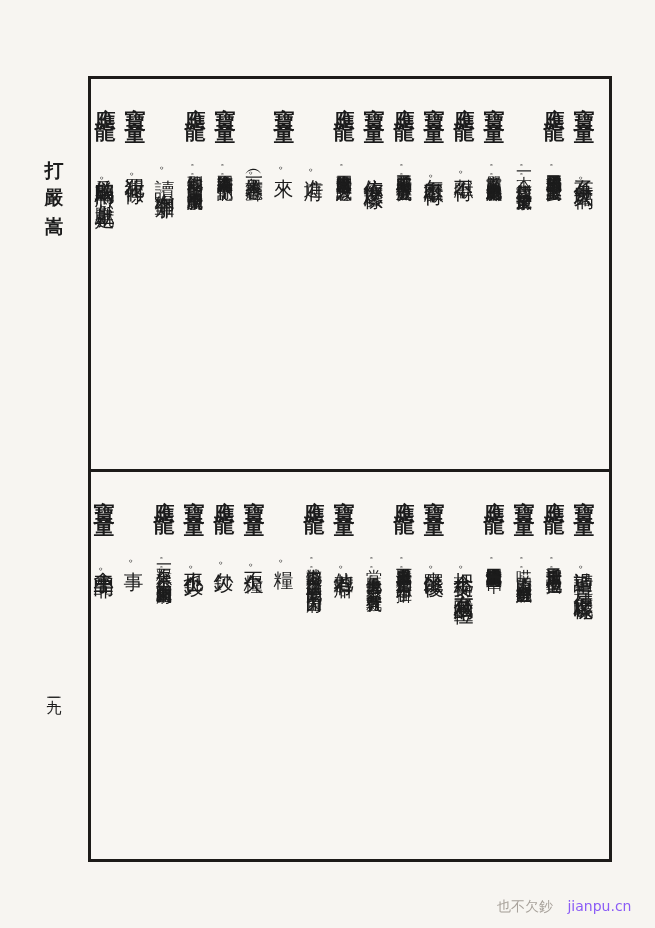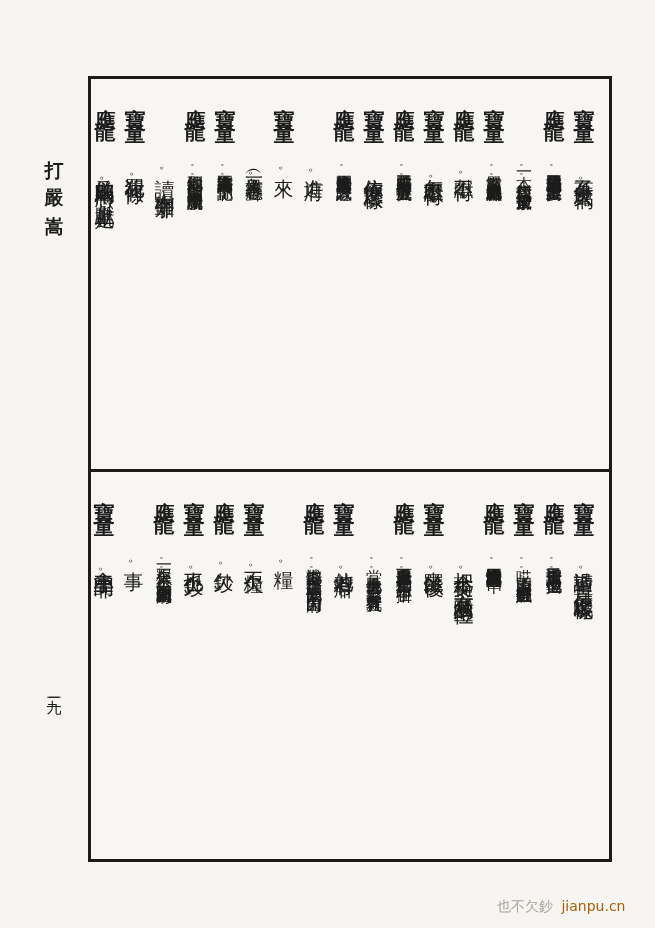--- a/index.html
+++ b/index.html
@@ -63,21 +63,21 @@
   }
   
   .watermark {
     position: absolute;
     left: 497px; top: 898px;
     font-family: "DejaVu Sans", "Liberation Sans", sans-serif;
     font-size: 14px;
     color: #a8a29b;
     white-space: nowrap;
   }
-  .watermark .wm-url { color: #a16207; margin-left: 4px; }
+  .watermark .wm-url { color: #8b5cf6; margin-left: 10px; }
 </style>
 </head>
 <body>
 
 <div class="page-root">
 
   <div class="margin-title">打嚴嵩</div>
 
   <div class="frame">
     <section class="half">

